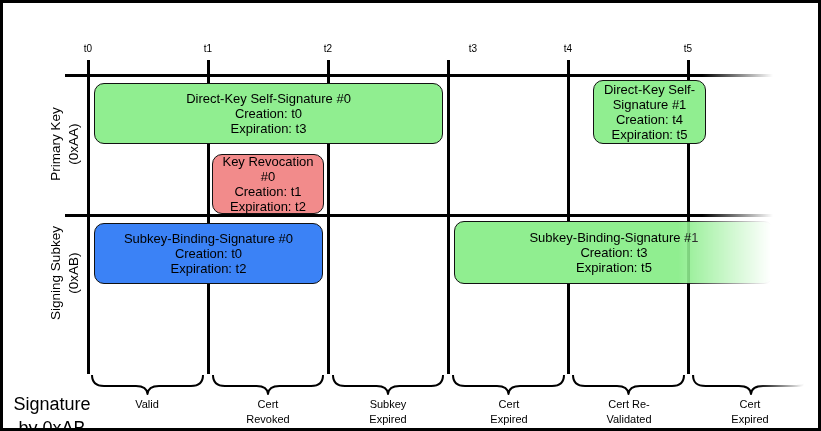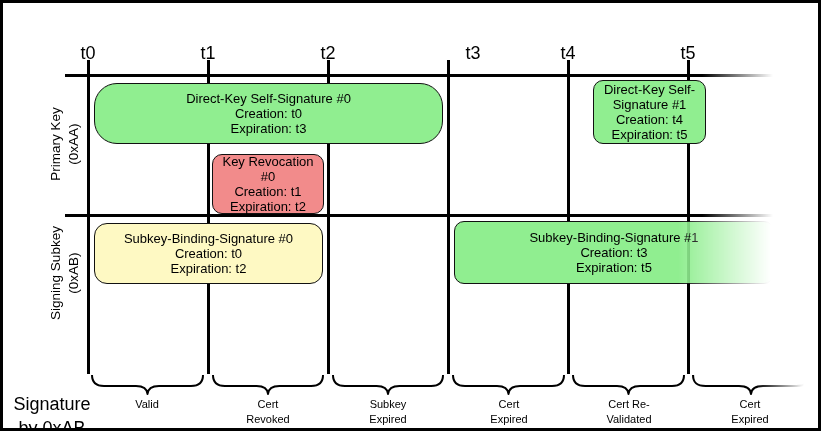--- a/index.html
+++ b/index.html
@@ -12,21 +12,21 @@
   .hline{
     position:absolute;left:62px;width:708px;height:3px;background:#000;z-index:1;
     -webkit-mask-image:linear-gradient(to right,#000 90%,transparent 100%);
             mask-image:linear-gradient(to right,#000 90%,transparent 100%);
   }
   .hline1{top:71px;}
   .hline2{top:211px;}
   .vline{position:absolute;top:57px;width:3px;height:314px;background:#000;z-index:1;}
   .tick-label{
     position:absolute;top:40px;transform:translateX(-50%);
-    font-size:18px;z-index:2;
+    font-size:10px;z-index:2;
   }
   
   .row-label{
     position:absolute;width:180px;text-align:center;font-size:13.5px;line-height:1.3;
     transform:translate(-50%,-50%) rotate(-90deg);z-index:2;
   }
   .row-label-1{left:62px;top:141px;}
   .row-label-2{left:62px;top:270px;}
   
   .sigbox{
@@ -84,39 +84,39 @@
 
   <div class="row-label row-label-1">
     <div>Primary Key</div>
     <div>(0xAA)</div>
   </div>
   <div class="row-label row-label-2">
     <div>Signing Subkey</div>
     <div>(0xAB)</div>
   </div>
 
-  <div class="sigbox box-dks0" style="background-color: rgb(144, 238, 144); border-radius: 23px;">
+  <div class="sigbox box-dks0" style="background-color: rgb(144, 238, 144);">
     <div>Direct-Key Self-Signature #0</div>
     <div>Creation: t0</div>
     <div>Expiration: t3</div>
   </div>
 
   <div class="sigbox box-rev" style="background-color: rgb(242, 139, 139);">
     <div>Key Revocation #0</div>
     <div>Creation: t1</div>
     <div>Expiration: t2</div>
   </div>
 
   <div class="sigbox box-dks1" style="background-color: rgb(144, 238, 144); margin-left: 20px;">
     <div>Direct-Key Self-Signature #1</div>
     <div>Creation: t4</div>
     <div>Expiration: t5</div>
   </div>
 
-  <div class="sigbox box-sbs0" style="background-color: #fef9c3; border-radius: 13px;">
+  <div class="sigbox box-sbs0" style="background-color: #3b82f6;">
     <div>Subkey-Binding-Signature #0</div>
     <div>Creation: t0</div>
     <div>Expiration: t2</div>
   </div>
 
   <div class="fade-wrap">
     <div class="sigbox box-sbs1" style="background-color: rgb(144, 238, 144);">
       <div>Subkey-Binding-Signature #1</div>
       <div>Creation: t3</div>
       <div>Expiration: t5</div>

